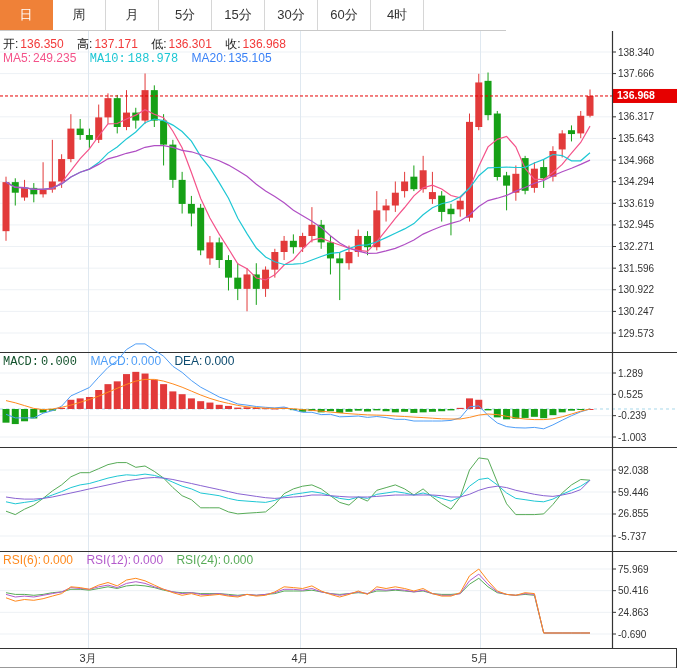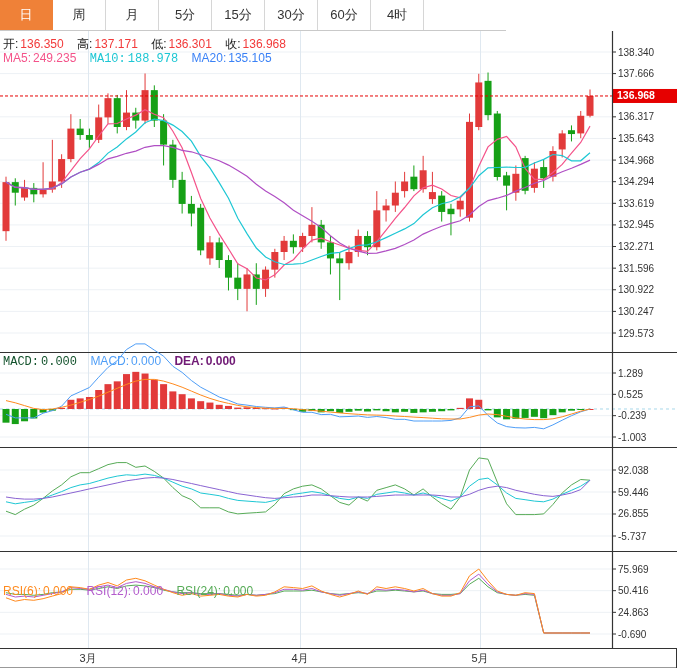--- a/index.html
+++ b/index.html
@@ -9,21 +9,21 @@
              border-bottom:1px solid #c9c9c9;background:#fff;z-index:3;}
   .tab{width:52px;height:30px;line-height:30px;text-align:center;font-size:13px;color:#333;
        border-right:1px solid #d6d6d6;cursor:pointer;background:#fff;}
   .tab.active{background:#ef8138;color:#fff;border-right:1px solid #ef8138;}
   .legend{position:absolute;left:3px;font-size:12px;z-index:2;pointer-events:none;white-space:nowrap;}
   .legend span{margin-right:2px;}
   .legend .gap{margin-right:10px;}
   .lbl{color:#222;}
   .val-red{color:#f23a3a;}
   .c-ma5{color:#f4538a;} .c-ma10{color:#1ec7d4;font-family:Liberation Mono, monospace;} .c-ma20{color:#3b82f6;}
-  .c-macd{color:#14532d;font-family:Liberation Mono, monospace;} .c-diff{color:#4f9ef7;} .c-dea{color:#701a75;font-weight:bold;}
+  .c-macd{color:#14532d;font-family:Liberation Mono, monospace;} .c-diff{color:#4f9ef7;} .c-dea{color:#0c4a6e;}
   .c-k{color:#1ec7d4;} .c-d{color:#8a63d2;} .c-j{color:#57ab57;}
   .c-r6{color:#ff8a1e;} .c-r12{color:#b35bcc;} .c-r24{color:#57ab57;}
   svg{position:absolute;top:0;left:0;z-index:1;}
   svg text{font-family:"Liberation Sans","DejaVu Sans",sans-serif;}
 </style>
 </head>
 <body>
 
 <div class="app">
 
@@ -51,21 +51,21 @@
     <span class="c-ma20">MA20:</span><span class="c-ma20">135.105</span>
   </div>
 
   <div class="legend" style="top:354px">
     <span class="c-macd">MACD:</span><span class="c-macd gap">0.000</span>
     <span class="c-diff">MACD:</span><span class="c-diff gap">0.000</span>
     <span class="c-dea">DEA:</span><span class="c-dea">0.000</span>
   </div>
 
 
-  <div class="legend" style="top:584px">
+  <div class="legend" style="top:553px">
     <span class="c-r6">RSI(6):</span><span class="c-r6 gap">0.000</span>
     <span class="c-r12">RSI(12):</span><span class="c-r12 gap">0.000</span>
     <span class="c-r24">RSI(24):</span><span class="c-r24">0.000</span>
   </div>
 
   <svg id="cv" width="677" height="672">
       <line x1="0" y1="52" x2="612" y2="52" stroke="#edf1f5" stroke-width="1"></line>
       <line x1="612" y1="52" x2="616" y2="52" stroke="#333" stroke-width="1"></line>
       <text x="618" y="55.5" fill="#333" font-size="10" text-anchor="start">138.340</text>
       <line x1="0" y1="73.60305691798813" x2="612" y2="73.60305691798813" stroke="#edf1f5" stroke-width="1"></line>

